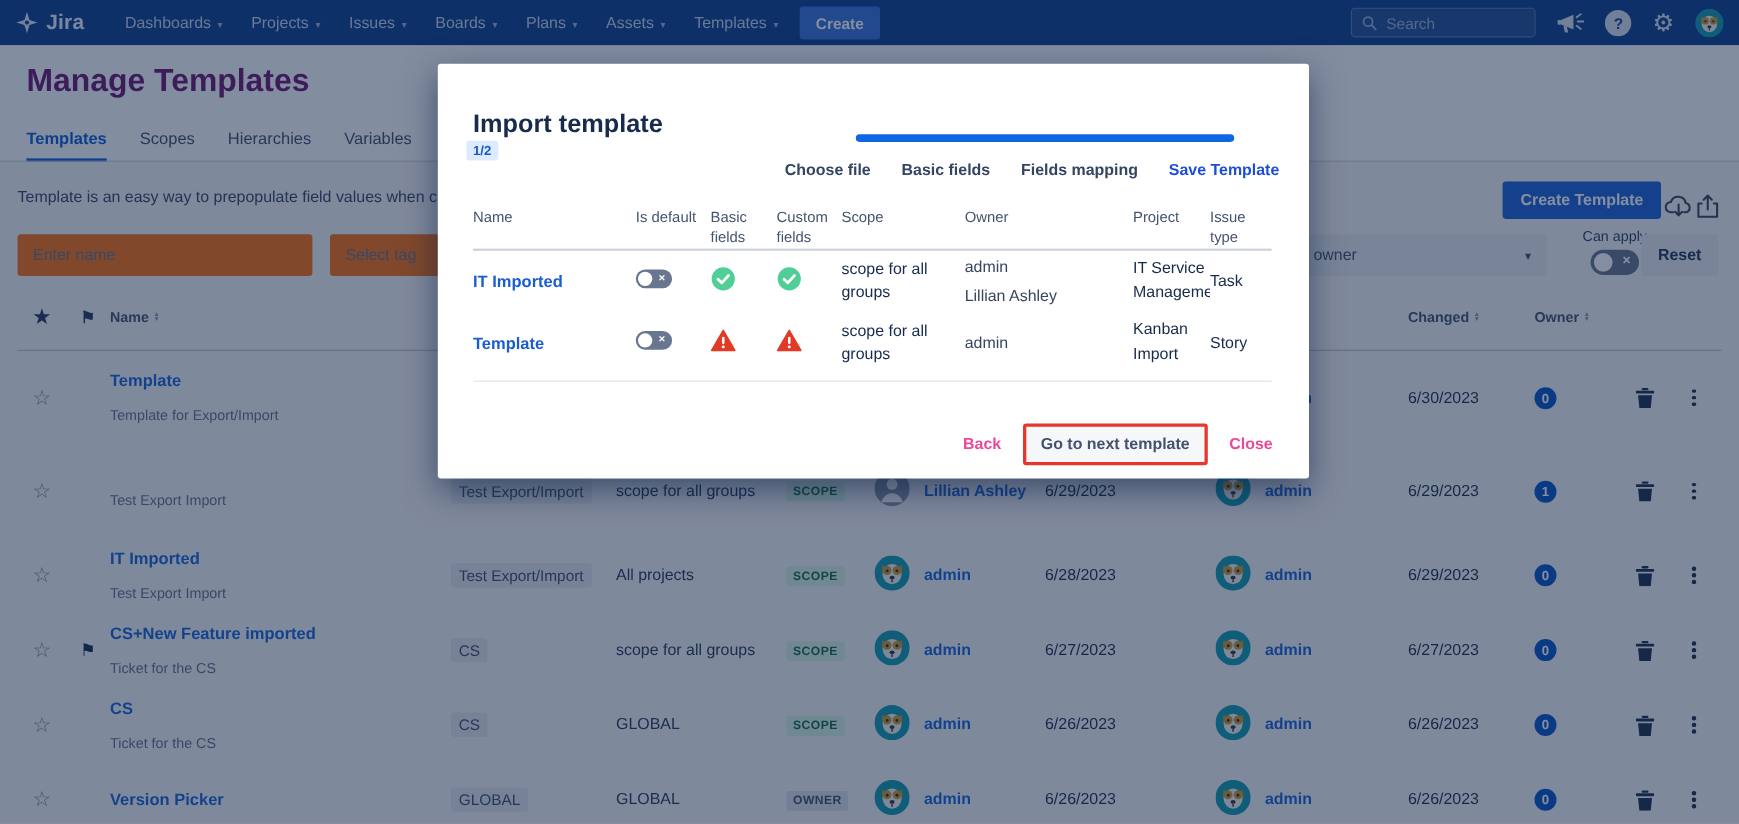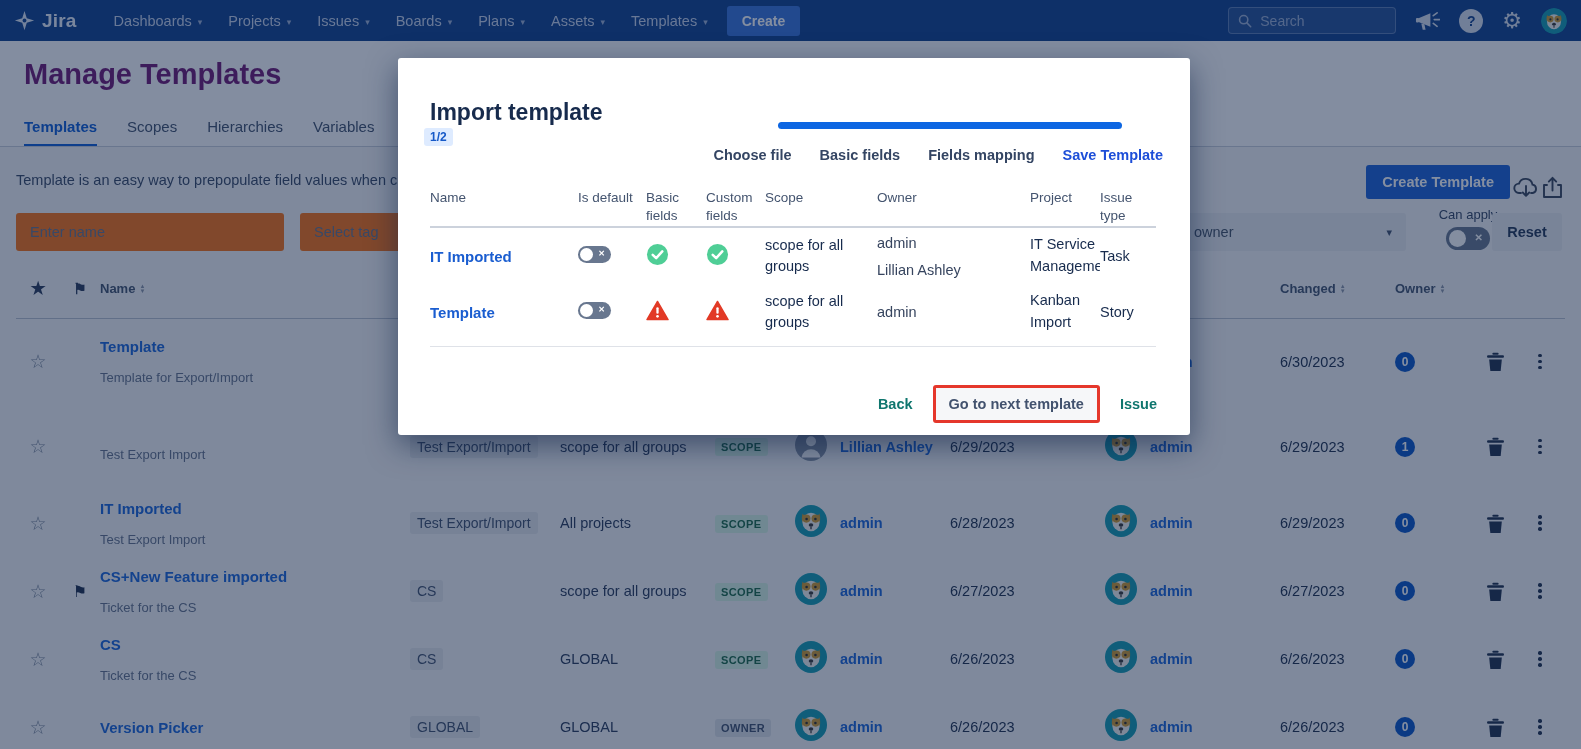--- a/index.html
+++ b/index.html
@@ -97,21 +97,21 @@
   .m-rule1{position:absolute;left:32px;top:168px;width:726px;border-top:2px solid #ccd2dc}
   .m-body{position:absolute;left:32px;top:170px;width:728px}
   .m-row{height:56px}
   .m-name{color:#1a5dd0;font-size:15px;font-weight:700;cursor:pointer}
   .m-scope{font-size:14.5px;color:#172b4d;line-height:1.45;width:104px}
   .m-owner{display:flex;flex-direction:column;gap:11px;font-size:14.5px;color:#37455f}
   .m-project{font-size:14.5px;color:#172b4d;line-height:1.5;width:70px;max-height:46px;overflow:hidden}
   .m-issue{font-size:14.5px;color:#172b4d}
   .m-rule2{position:absolute;left:32px;top:288px;width:726px;border-top:1px solid #dfe2e8}
   .m-footer{position:absolute;right:33px;top:327px;display:flex;align-items:center;gap:20px}
-  .link-btn{background:none;border:none;font-size:14.5px;font-weight:600;color:#0f766e;cursor:pointer;font-family:inherit}
+  .link-btn{background:none;border:none;font-size:14.5px;font-weight:600;color:#ec4899;cursor:pointer;font-family:inherit}
   .next-btn{background:#f6f7f9;border:3px solid #e5372b;border-radius:3px;padding:8px 13px;font-size:14.5px;font-weight:600;color:#42526e;cursor:pointer;font-family:inherit}
   .status-ico{display:inline-block}
 </style>
 </head>
 <body>
 
 <div>
 
   <nav class="topnav">
     <div class="brand">
@@ -649,15 +649,15 @@
         </span>
         <span class="m-project">Kanban Import</span>
         <span class="m-issue">Story</span>
       </div>
     </div>
   <div class="m-rule2"></div>
 
   <div class="m-footer">
     <button class="link-btn">Back</button>
     <button class="next-btn">Go to next template</button>
-    <button class="link-btn">Issue</button>
+    <button class="link-btn">Close</button>
   </div>
 </div>
 
 </body></html>

